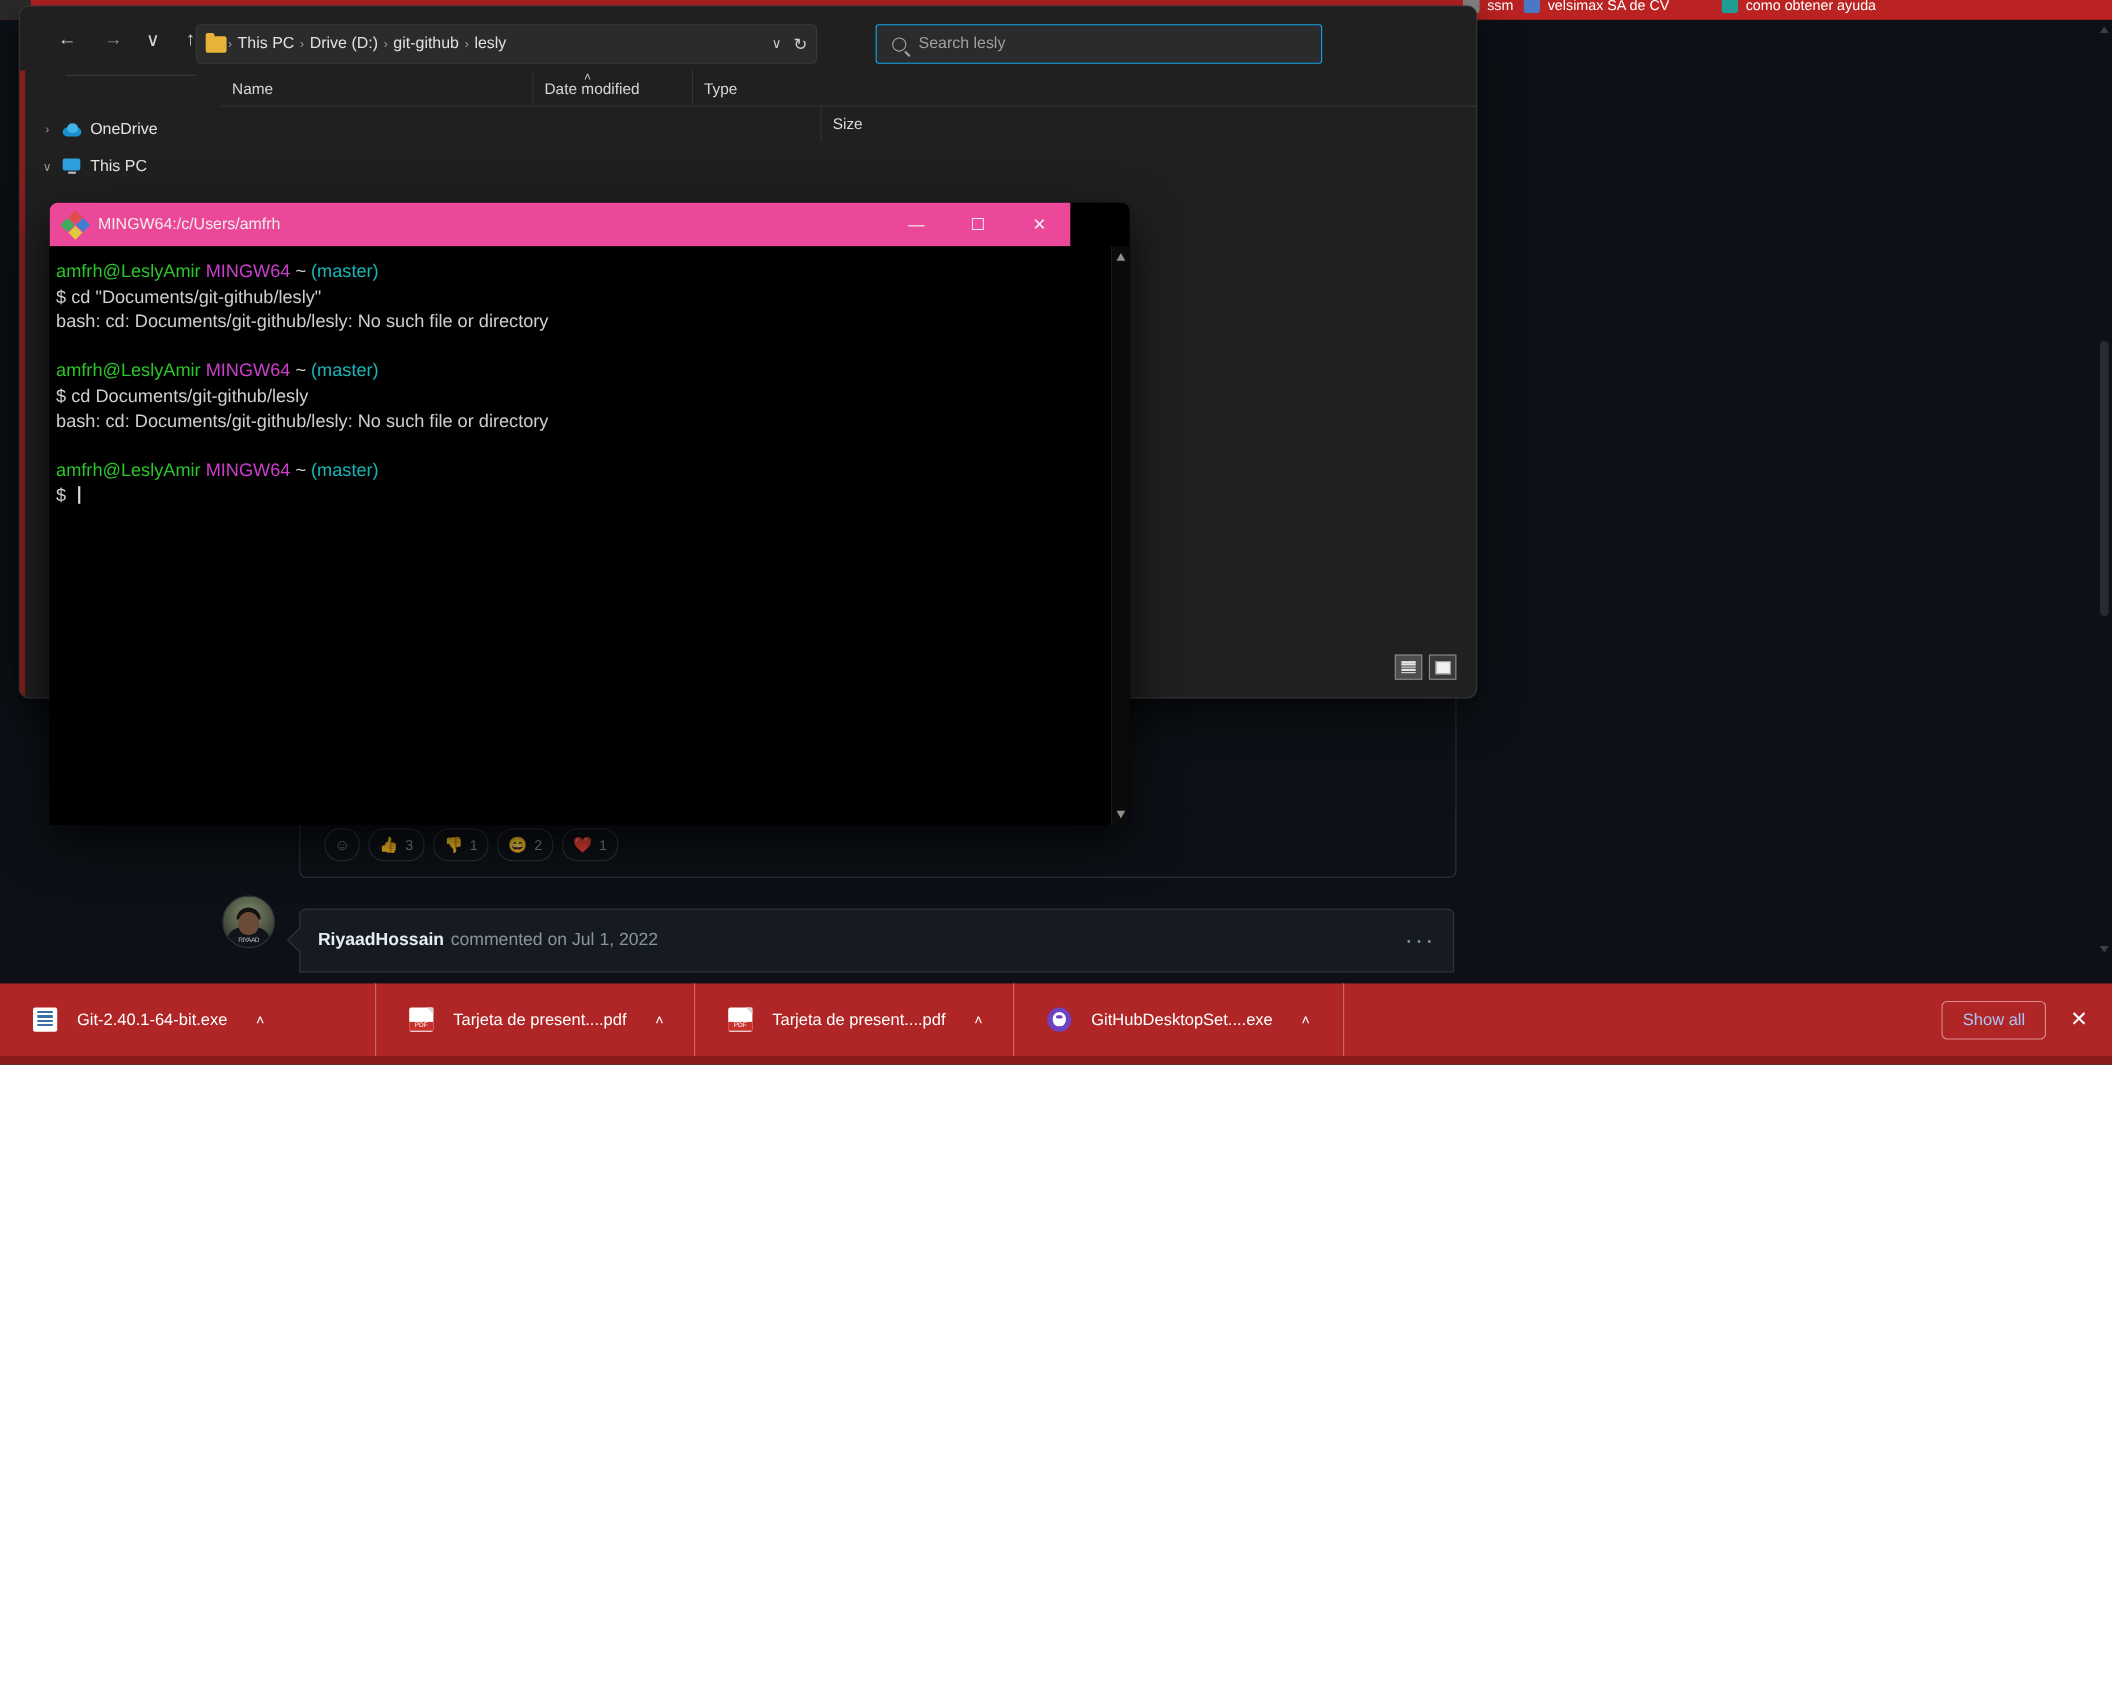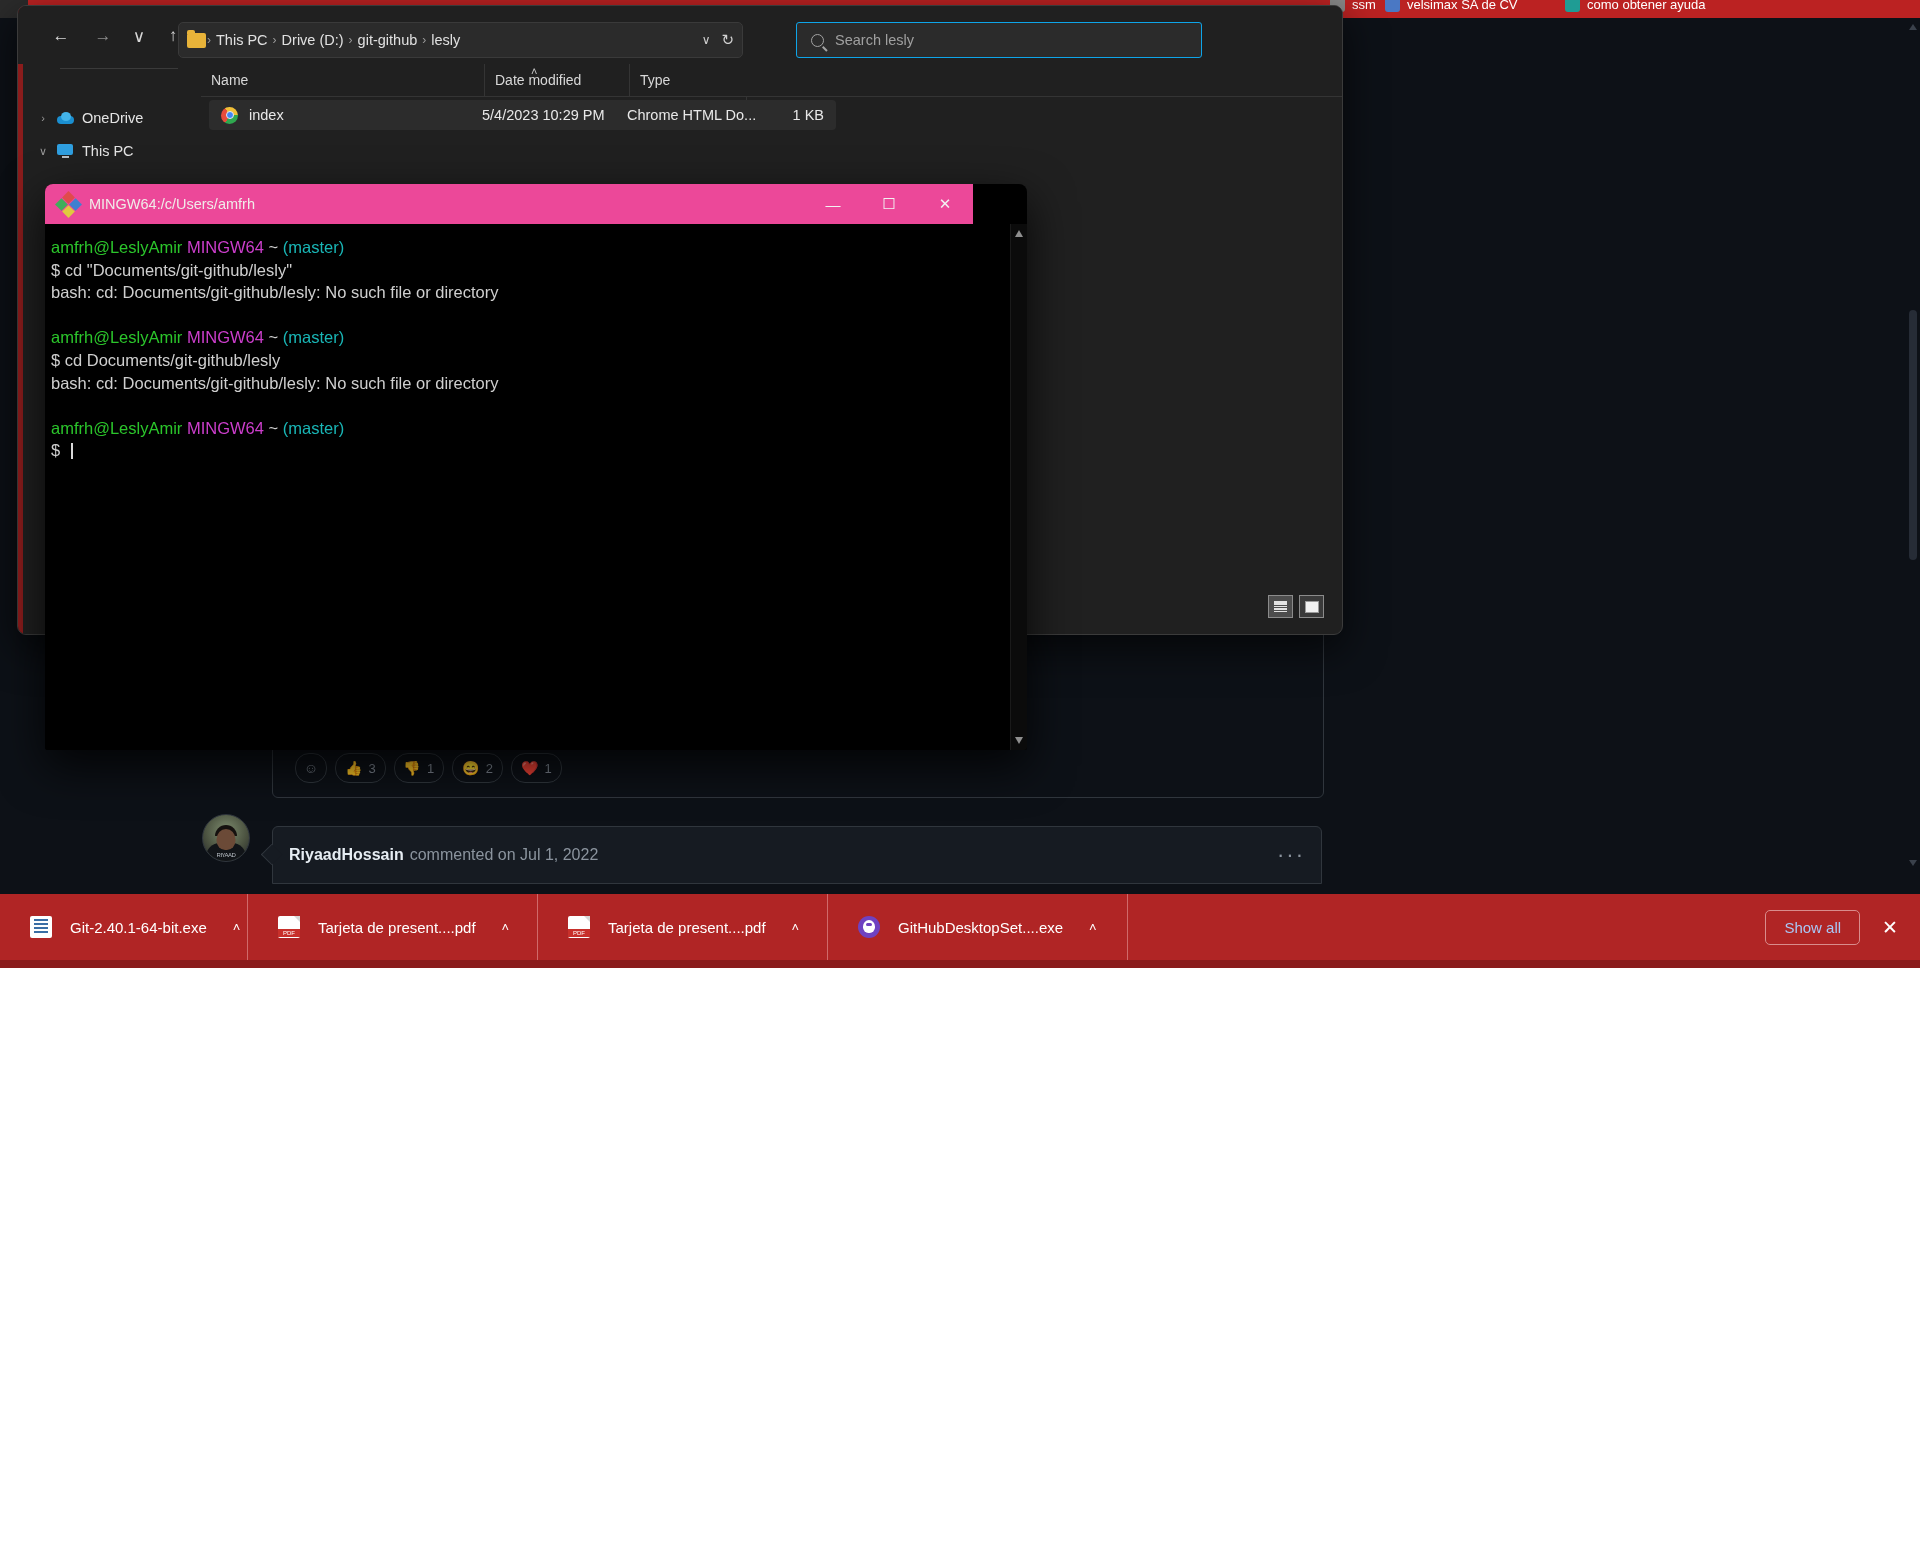--- a/index.html
+++ b/index.html
@@ -449,27 +449,20 @@
     </div>
 
     <div class="col-head">
       <div class="col-h first" style="left:0px;width:283px;">Name</div>
       <div class="col-h" style="left:283px;width:145px;">Date modified</div>
       <div class="col-h" style="left:428px;width:117px;">Type</div>
       <div class="col-h" style="left:545px;width:85px;margin-top:32px;">Size</div>
       <div class="sort-caret">˄</div>
     </div>
 
-    <div class="file-row">
-      <span class="chrome-ico"></span>
-      <span class="fr-name">index</span>
-      <span class="fr-date">5/4/2023 10:29 PM</span>
-      <span class="fr-type">Chrome HTML Do...</span>
-      <span class="fr-size">1 KB</span>
-    </div>
 
     <div class="view-btns">
       <div class="vbtn active">
         <span class="lines">
             <i></i>
             <i></i>
             <i></i>
             <i></i>
             <i></i>
           </span>
@@ -509,21 +502,21 @@
       <div class="tl"><span class="c-white">$ </span><span class="cursor"></span></div>
     </div>
 
     <div class="mw-scroll">
       <div class="up"></div>
       <div class="dn"></div>
     </div>
   </div>
 
   <div id="shelf">
-    <div class="dl-item" style="width:248px;">
+    <div class="dl-item" style="width:342px;">
       <span class="dl-ico ico-git"></span>
       <span class="dl-label">Git-2.40.1-64-bit.exe</span>
       <span class="dl-caret">˄</span>
     </div>
     <div class="dl-item" style="width:290px;">
       <span class="dl-ico ico-pdf"></span>
       <span class="dl-label">Tarjeta de present....pdf</span>
       <span class="dl-caret">˄</span>
     </div>
     <div class="dl-item" style="width:290px;">

